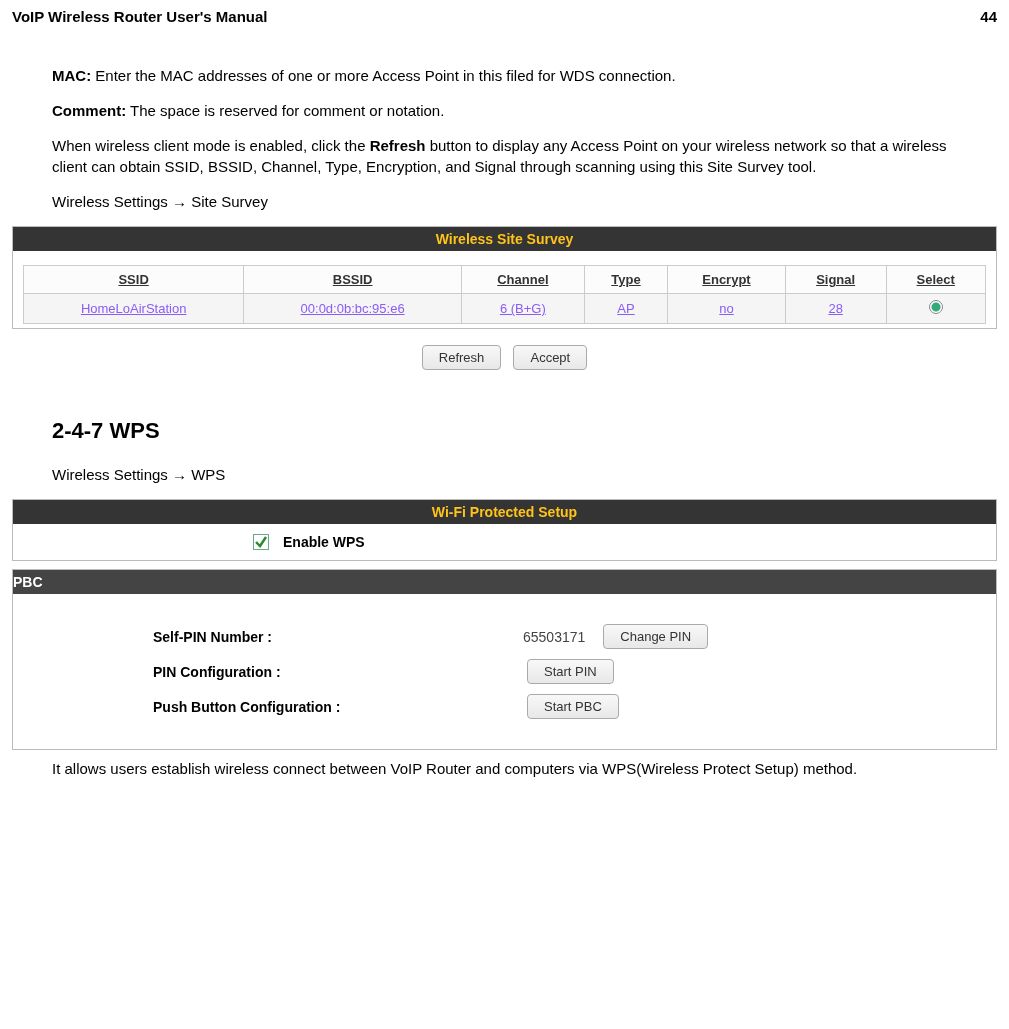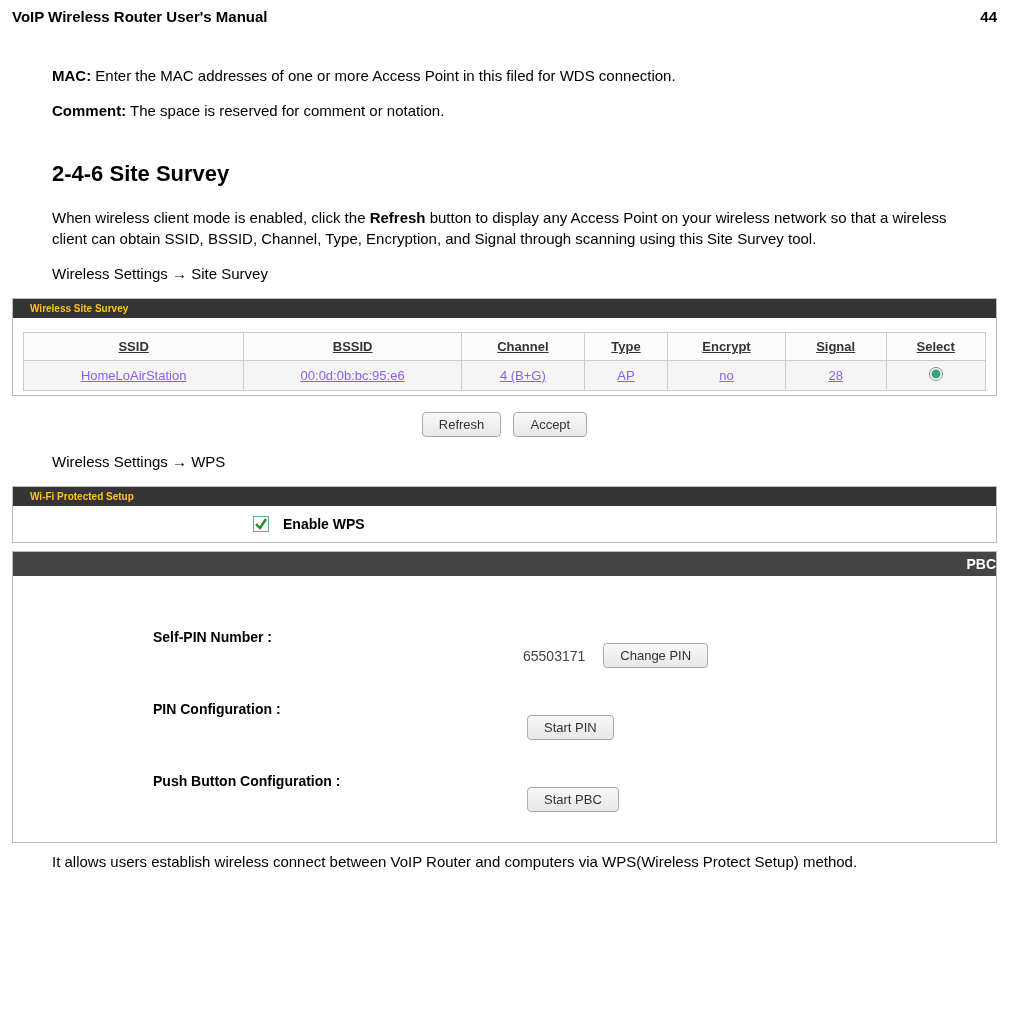--- a/index.html
+++ b/index.html
@@ -26,30 +26,30 @@
   h2 { font-size: 22px; font-weight: bold; margin: 40px 0 20px 0; }
   .panel {
     border: 1px solid #bbb;
     margin-bottom: 8px;
     background: #fff;
   }
   .panel-title {
     background: #343434;
     color: #ffc31a;
     font-weight: bold;
-    text-align: left;
-    padding: 4px 17px;
+    text-align: center;
+    padding: 4px 0;
     font-family: Verdana, Arial, sans-serif;
-    font-size: 10px;
+    font-size: 14px;
   }
   .panel-title-sub {
     background: #444;
     color: #fff;
     font-weight: bold;
-    text-align: right;
+    text-align: left;
     padding: 4px 0;
     font-family: Verdana, Arial, sans-serif;
     font-size: 14px;
   }
   table.survey {
     width: 100%;
     border-collapse: collapse;
     font-size: 13px;
   }
   table.survey th, table.survey td {
@@ -101,21 +101,20 @@
   }
   .pbc-label {
     width: 370px;
     font-weight: bold;
   }
   .pbc-value {
     display: flex;
     align-items: center;
     gap: 14px;
     color: #444;
-    margin-top: 37px;
   }
   .radio-dot {
     width: 12px; height: 12px; border-radius: 50%;
     border: 1px solid #888; display: inline-block;
     background: radial-gradient(circle at center, #3a7 0 4px, #fff 5px);
   }
 </style>
 </head>
 <body>
 
@@ -126,21 +125,20 @@
 
 <div class="content">
 
   <p>
     <b>MAC:</b><span> Enter the MAC addresses of one or more Access Point in this filed for WDS connection.</span>
   </p>
   <p>
     <b>Comment:</b><span> The space is reserved for comment or notation.</span>
   </p>
 
-  <h2>2-4-6 Site Survey</h2>
   <p>
     <span>When wireless client mode is enabled, click the </span><b>Refresh</b><span> button to display any Access Point on your wireless network so that a wireless client can obtain SSID, BSSID, Channel, Type, Encryption, and Signal through scanning using this Site Survey tool.</span>
   </p>
   <p>Wireless Settings  →  Site Survey</p>
 </div>
 
 <div class="panel">
   <div class="panel-title">Wireless Site Survey</div>
   <div style="padding:14px 10px 4px 10px;">
     <table class="survey">
@@ -152,36 +150,37 @@
           <th>Type</th>
           <th>Encrypt</th>
           <th>Signal</th>
           <th>Select</th>
         </tr>
       </thead>
       <tbody>
         <tr>
           <td>HomeLoAirStation</td>
           <td>00:0d:0b:bc:95:e6</td>
-          <td>4 (B+G)</td>
+          <td>6 (B+G)</td>
           <td>AP</td>
           <td>no</td>
           <td>28</td>
           <td><span class="radio-dot"></span></td>
         </tr>
       </tbody>
     </table>
   </div>
 </div>
 <div class="button-row">
   <span class="btn">Refresh</span>
   <span class="btn">Accept</span>
 </div>
 
 <div class="content">
+  <h2>2-4-7 WPS</h2>
   <p>Wireless Settings  →  WPS</p>
 </div>
 
 <div class="panel">
   <div class="panel-title">Wi-Fi Protected Setup</div>
   <div class="wps-row">
     <svg class="check-svg" width="16" height="16" viewBox="0 0 16 16">
       <rect x="0.5" y="0.5" width="15" height="15" fill="#fff" stroke="#6a8"></rect>
       <path d="M3 8 L7 12 L13 3" stroke="#2a8a2a" stroke-width="2.4" fill="none"></path>
     </svg>

